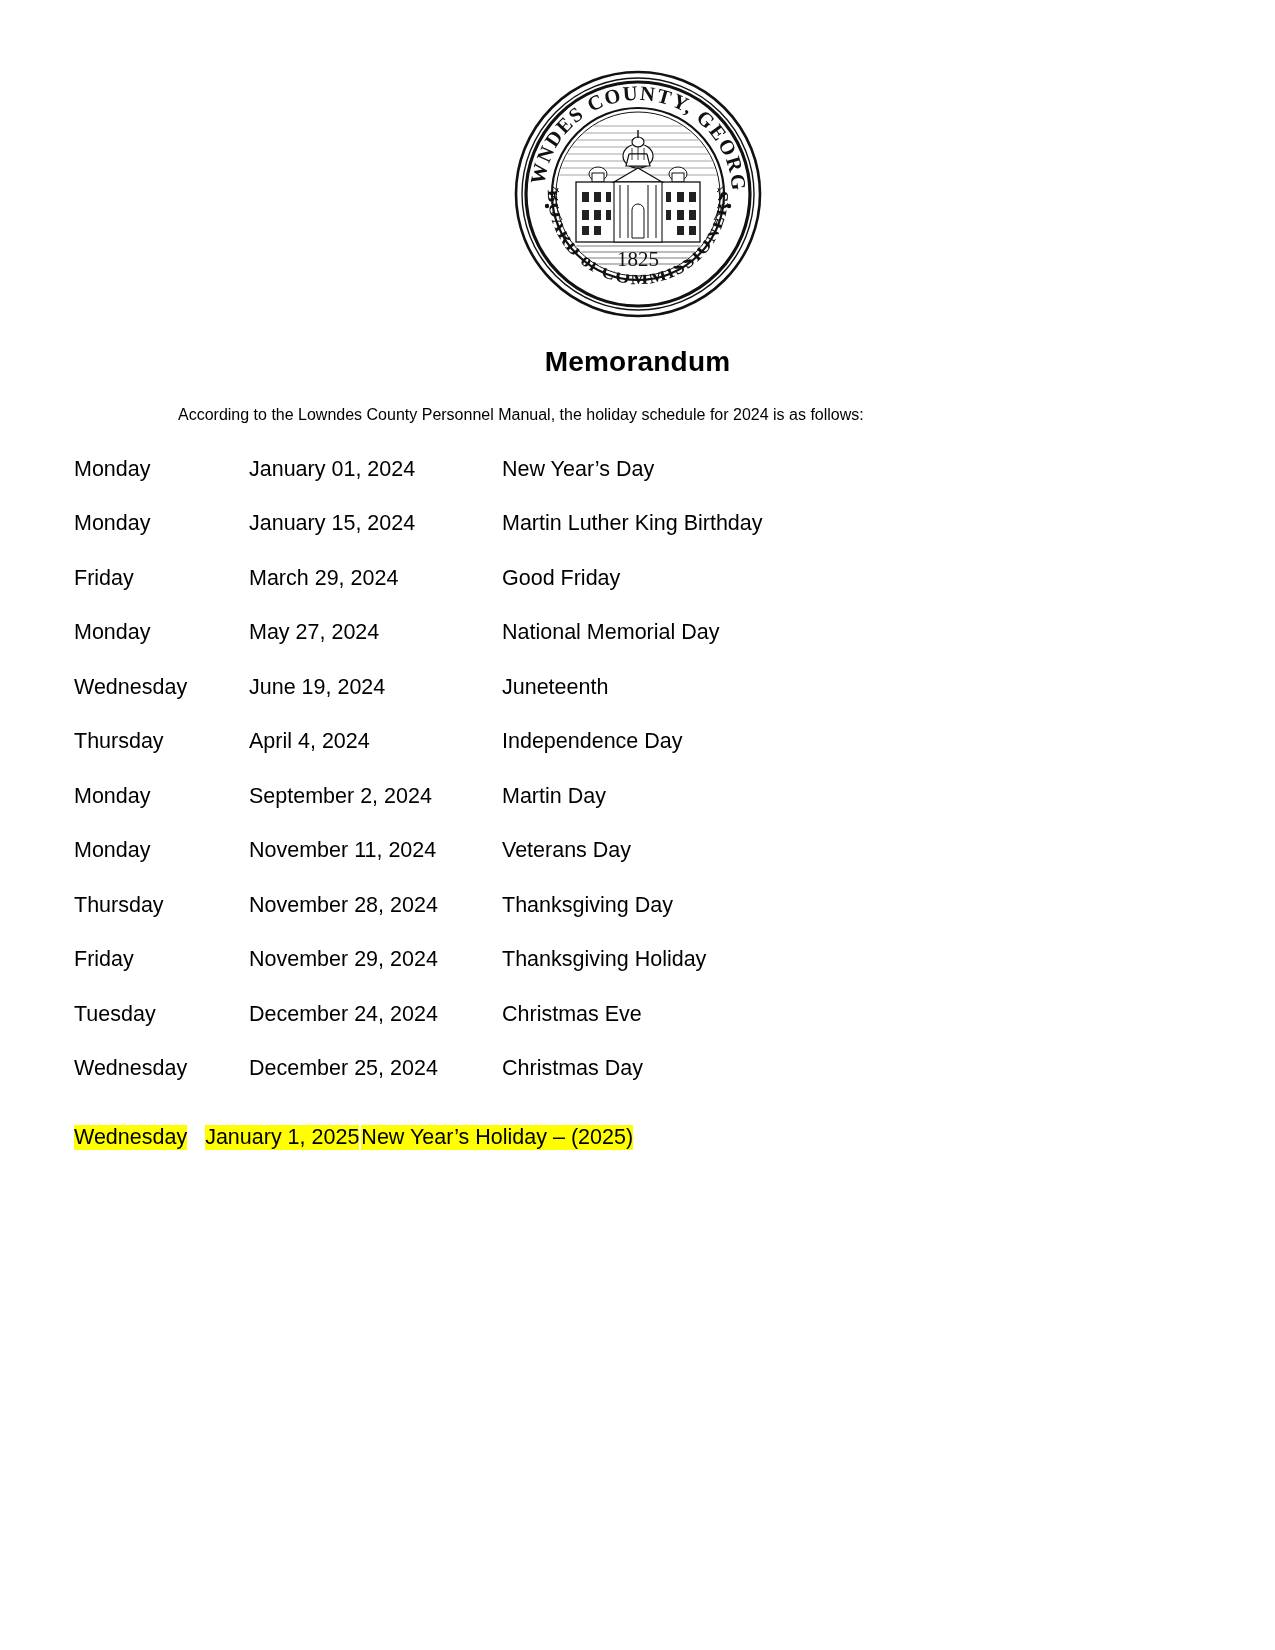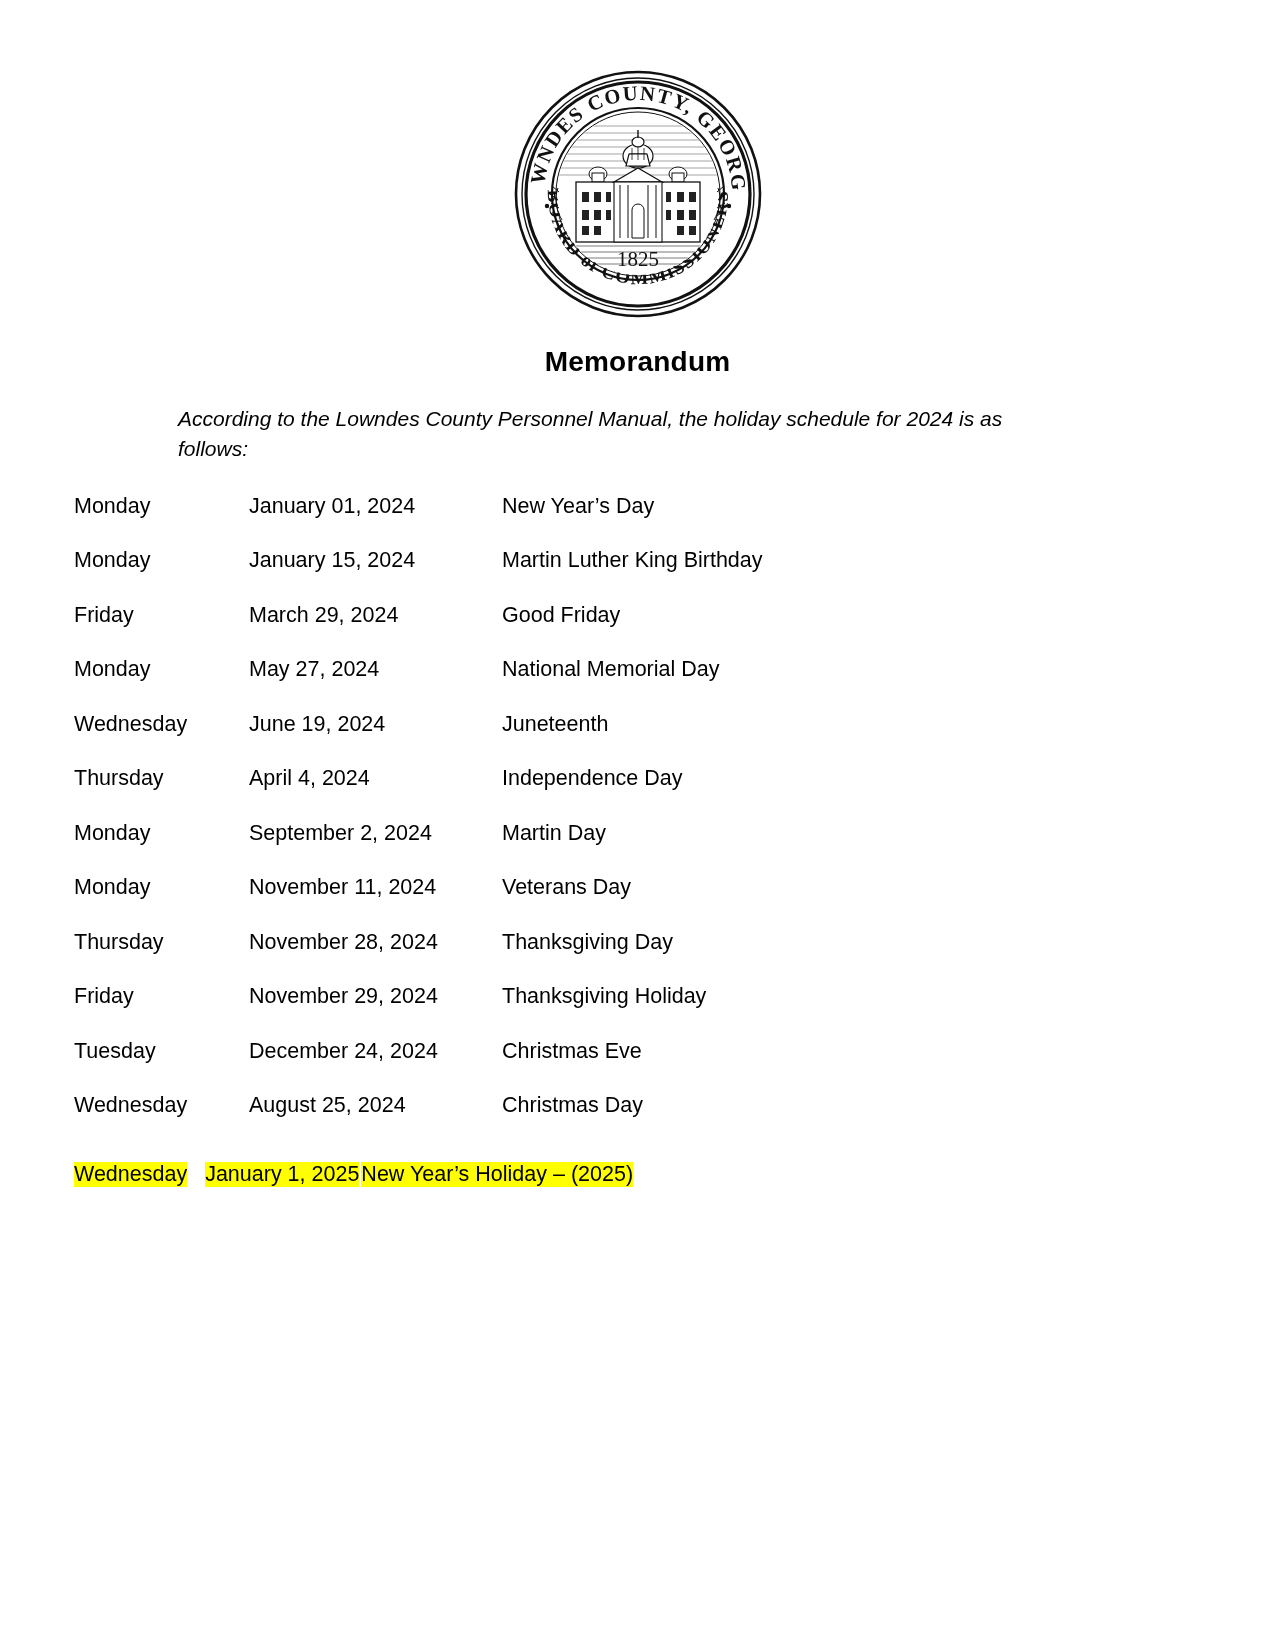--- a/index.html
+++ b/index.html
@@ -69,23 +69,22 @@
   }
   .field-value.subject {
     font-weight: bold;
     font-style: italic;
   }
 
   
   .intro {
     margin: 26px 0 1px 0;
     padding: 0 246px 0 178px;
-    font-size: 21px;
+    font-size: 16px;
     line-height: 1.42;
-    font-style: italic;
   }
 
   
   .holiday-list {
     margin: 30px 0 0 0;
     padding: 0 0 0 74px;
   }
   .holiday-row {
     display: flex;
     align-items: baseline;
@@ -312,21 +311,21 @@
     </div>
 
     <div class="holiday-row">
       <div class="col-day">Tuesday</div>
       <div class="col-date">December 24, 2024</div>
       <div class="col-name">Christmas Eve</div>
     </div>
 
     <div class="holiday-row">
       <div class="col-day">Wednesday</div>
-      <div class="col-date">August 25, 2024</div>
+      <div class="col-date">December 25, 2024</div>
       <div class="col-name">Christmas Day</div>
     </div>
 
     <div class="holiday-row highlight">
       <div class="col-day">Wednesday</div>
       <div class="col-date">January 1, 2025</div>
       <div class="col-name">New Year’s Holiday – (2025)</div>
     </div>
 
   </div>

